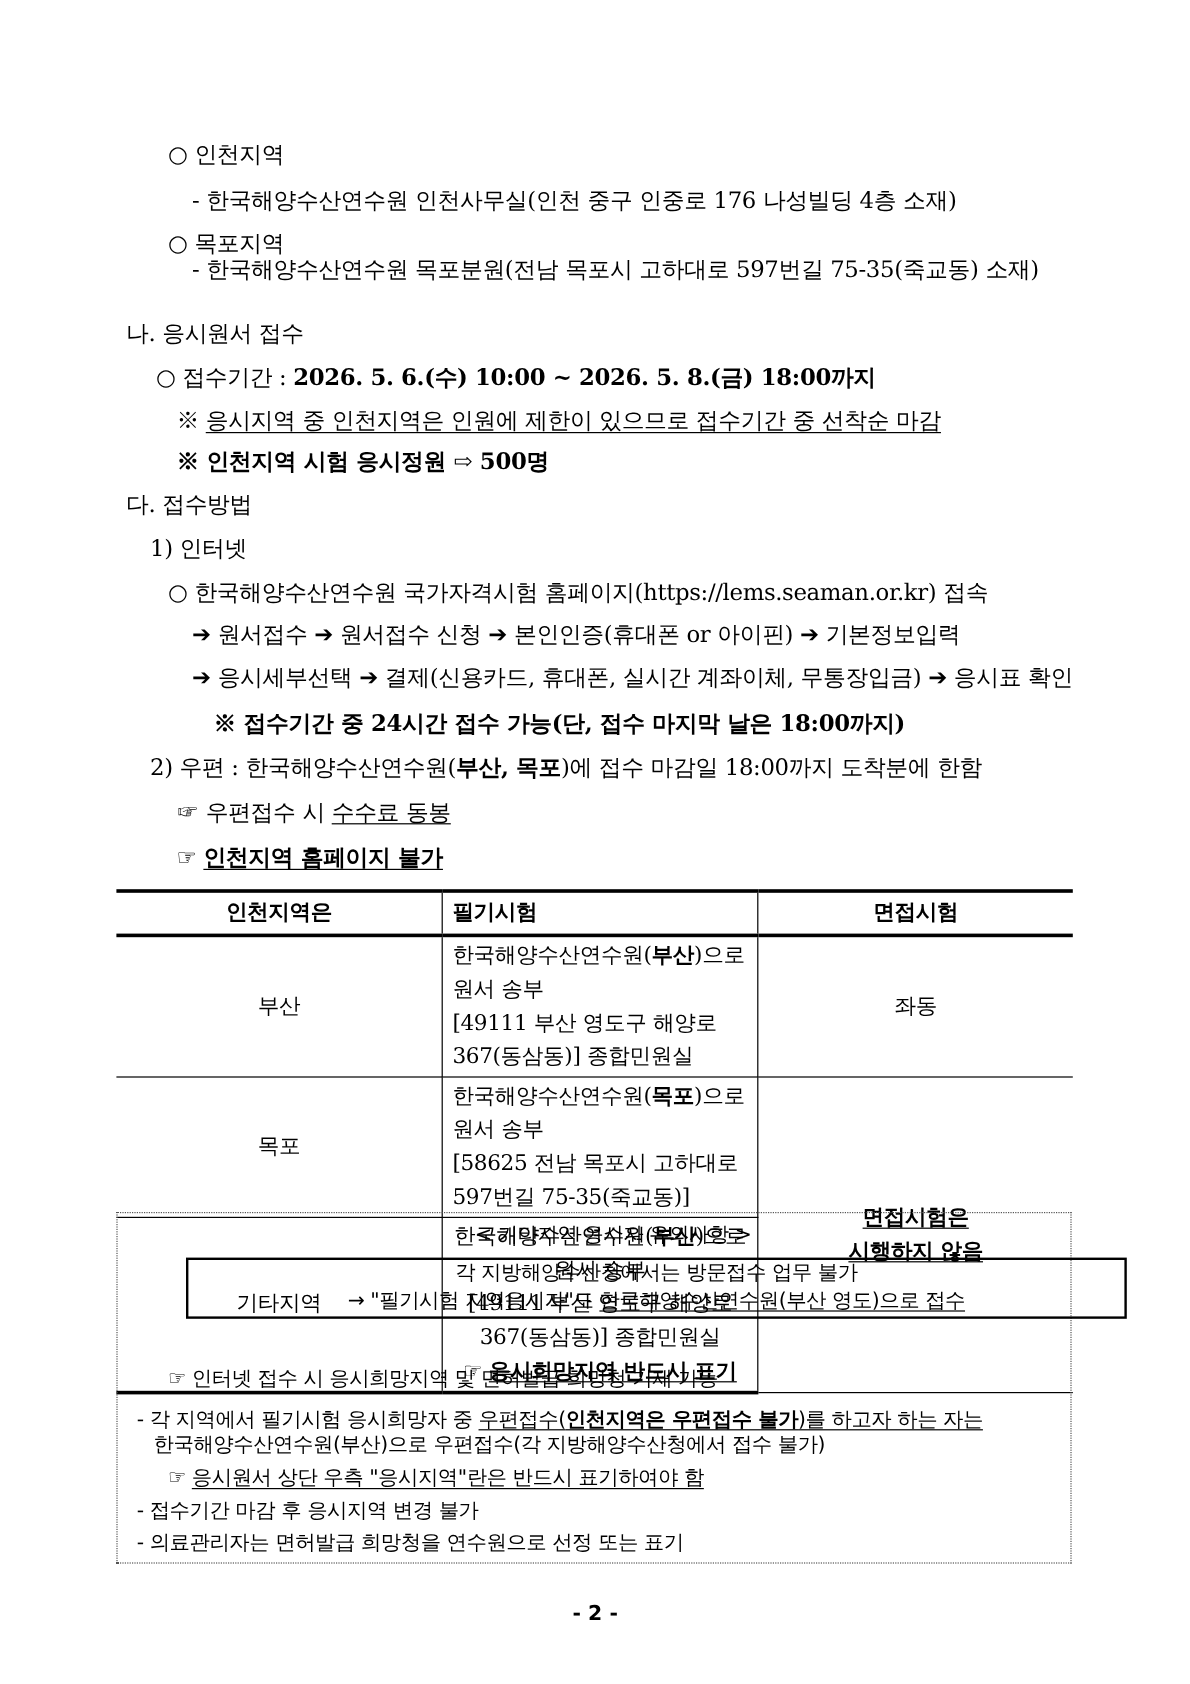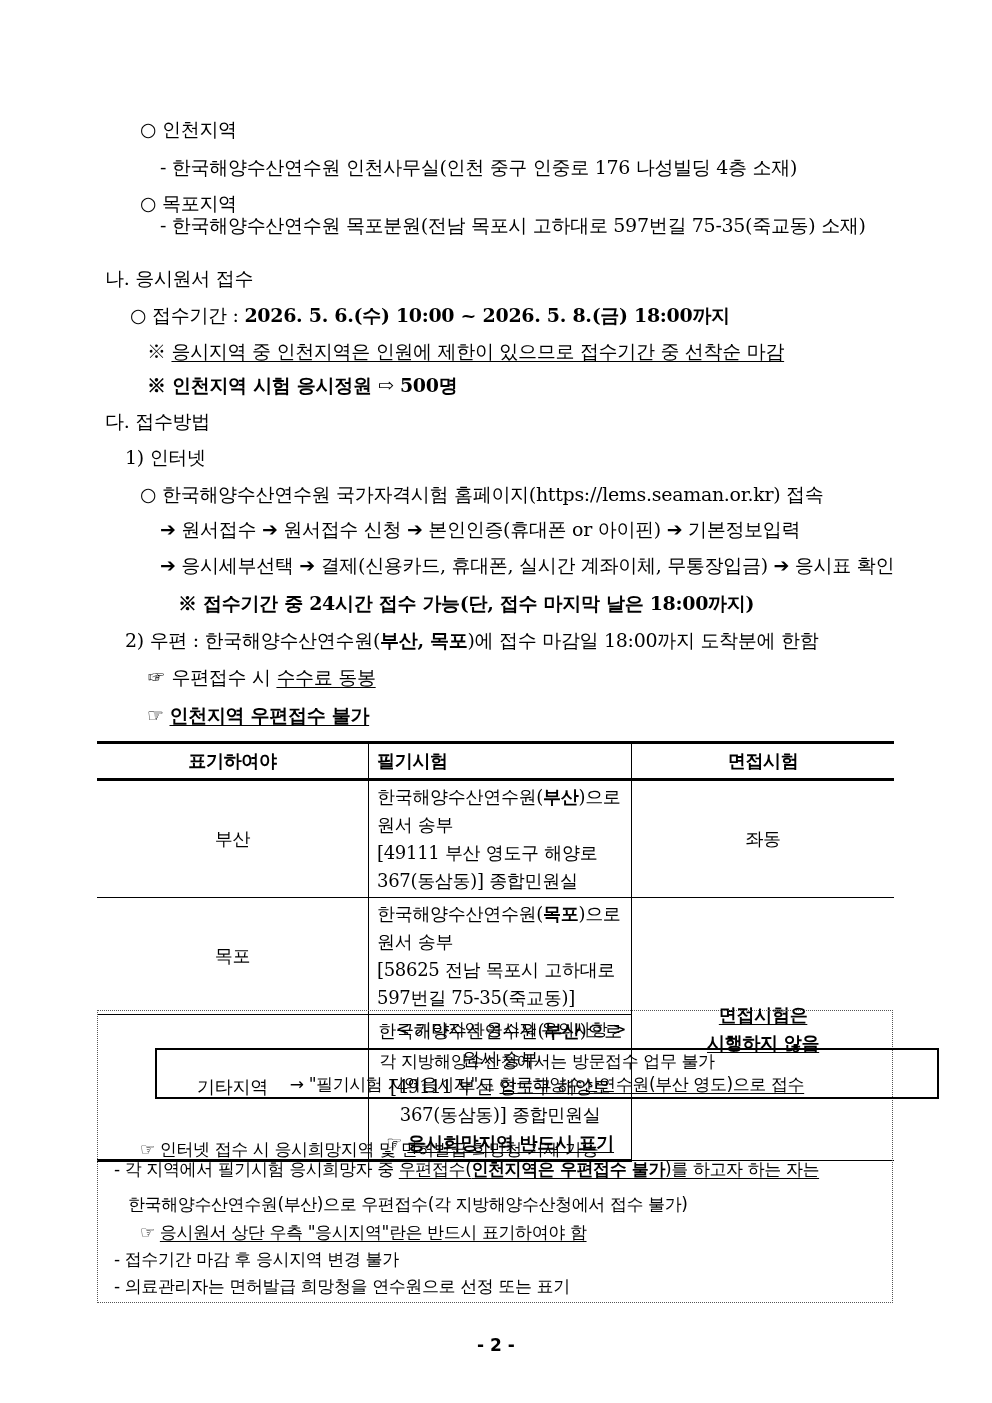--- a/index.html
+++ b/index.html
@@ -49,27 +49,27 @@
 <div class="line" style="left:160px;top:552px;">➔ 응시세부선택 ➔ 결제(신용카드, 휴대폰, 실시간 계좌이체, 무통장입금) ➔ 응시표 확인</div>
 <div class="line b" style="left:178px;top:590px;">※ 접수기간 중 24시간 접수 가능(단, 접수 마지막 날은 18:00까지)</div>
 
 <div class="line" style="left:125px;top:627px;">
   <span>2) 우편 : 한국해양수산연수원(</span><span class="b">부산, 목포</span><span>)에 접수 마감일 18:00까지 도착분에 한함</span>
 </div>
 <div class="line" style="left:147px;top:664px;">
   <span>☞ 우편접수 시 </span><span class="u">수수료 동봉</span>
 </div>
 <div class="line" style="left:147px;top:702px;">
-  <span>☞ </span><span class="u b">인천지역 우편접수 불가</span>
+  <span>☞ </span><span class="u b">인천지역 홈페이지 불가</span>
 </div>
 
 <table class="t">
   <tbody>
       <tr>
-    <th>표기하여야</th>
+    <th>인천지역은</th>
     <th>필기시험</th>
     <th>면접시험</th>
   </tr>
   <tr>
     <td>부산</td>
     <td class="mid">
       <div><span>한국해양수산연수원(</span><span class="b">부산</span><span>)으로 원서 송부</span></div>
       <div>[49111 부산 영도구 해양로 367(동삼동)] 종합민원실</div>
     </td>
     <td>좌동</td>
@@ -96,21 +96,21 @@
 </tbody>
   </table>
 
 <div class="notice">
   <div class="nl" style="left:15px;width:796px;text-align:center;top:6px;">&lt; 기타지역 응시자 유의사항 &gt;</div>
   <div class="inner-box">
     <div>각 지방해양수산청에서는 방문접수 업무 불가</div>
     <div><span>→ "필기시험 지역응시자"도 </span><span class="u">한국해양수산연수원(부산 영도)으로 접수</span></div>
   </div>
   <div class="nl" style="left:42px;top:126px;">☞ 인터넷 접수 시 응시희망지역 및 면허발급 희망청 기재 가능</div>
-  <div class="nl" style="left:16px;top:146px;">
+  <div class="nl" style="left:16px;top:160px;">
     <span>- 각 지역에서 필기시험 응시희망자 중 </span><span class="u">우편접수(</span><span class="u b">인천지역은 우편접수 불가</span><span class="u">)를 하고자 하는 자는</span>
   </div>
   <div class="nl" style="left:30px;top:181px;">한국해양수산연수원(부산)으로 우편접수(각 지방해양수산청에서 접수 불가)</div>
   <div class="nl" style="left:42px;top:209px;">
     <span>☞ </span><span class="u">응시원서 상단 우측 "응시지역"란은 반드시 표기하여야 함</span>
   </div>
   <div class="nl" style="left:16px;top:263px;">- 의료관리자는 면허발급 희망청을 연수원으로 선정 또는 표기</div>
   <div class="nl" style="left:16px;top:236px;">- 접수기간 마감 후 응시지역 변경 불가</div>
 </div>
 

